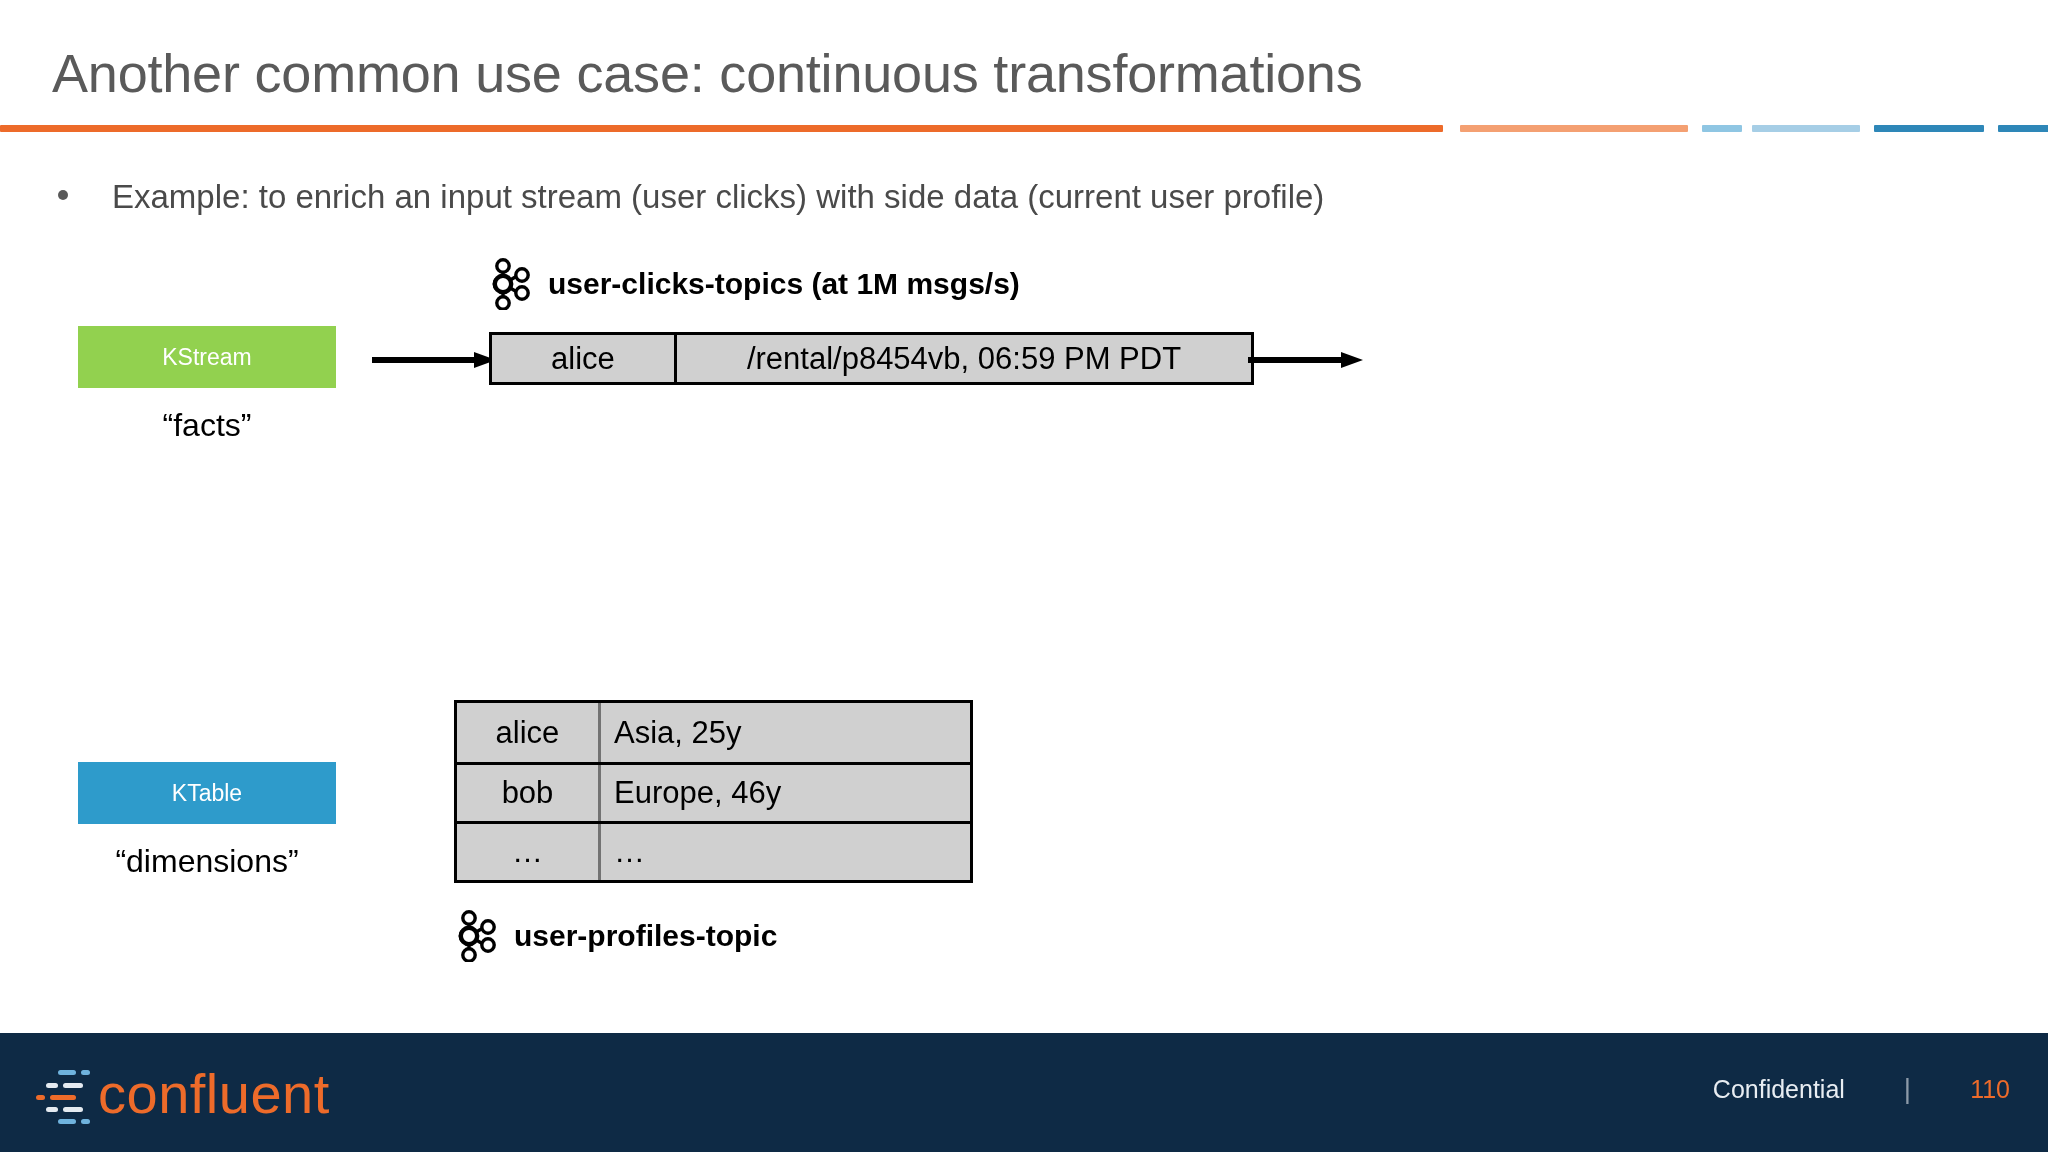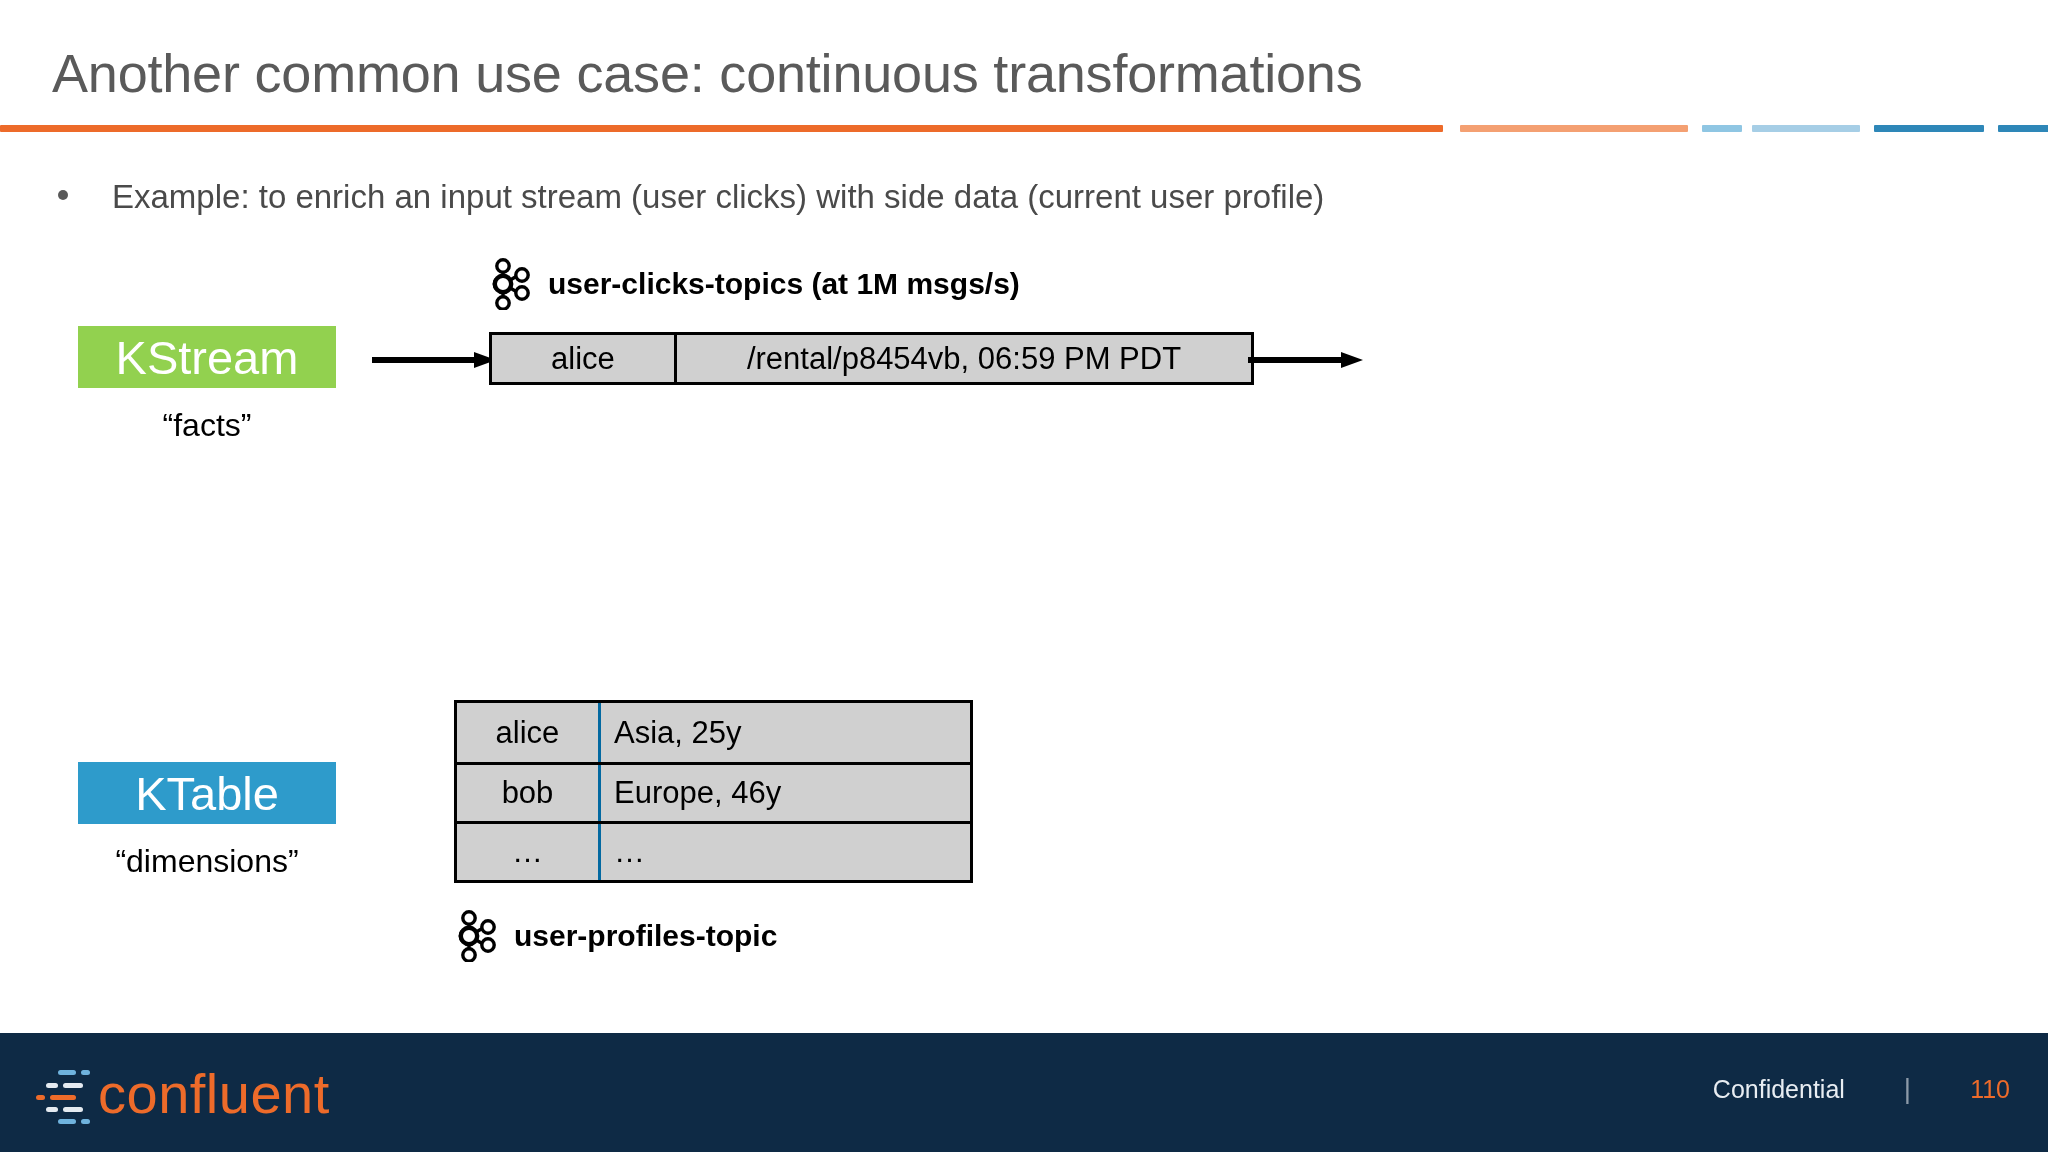--- a/index.html
+++ b/index.html
@@ -86,21 +86,21 @@
 
   .kafka-icon { flex: none; display: block; }
 
   
   .type-box {
     position: absolute;
     display: flex;
     align-items: center;
     justify-content: center;
     color: #ffffff;
-    font-size: 47px;
+    font-size: 23px;
     font-weight: 400;
   }
   #kstream-box {
     left: 78px; top: 326px;
     width: 258px; height: 62px;
     background: #92D14F;
   }
   #ktable-box {
     left: 78px; top: 762px;
     width: 258px; height: 62px;
@@ -167,21 +167,21 @@
     font-size: 31px;
     color: #000000;
     box-sizing: border-box;
   }
   #ktable-grid .tcell-key {
     width: 141px;
     justify-content: center;
   }
   #ktable-grid .tcell-val {
     width: 372px;
-    border-left: 3px solid #0369a1;
+    border-left: 3px solid #737373;
     padding-left: 13px;
   }
 
   
   #footer {
     position: absolute;
     left: 0;
     bottom: 0;
     width: 2048px;
     height: 119px;

